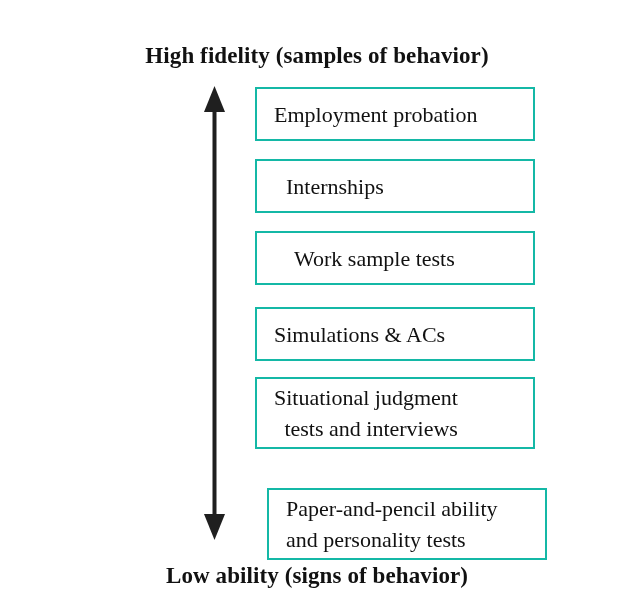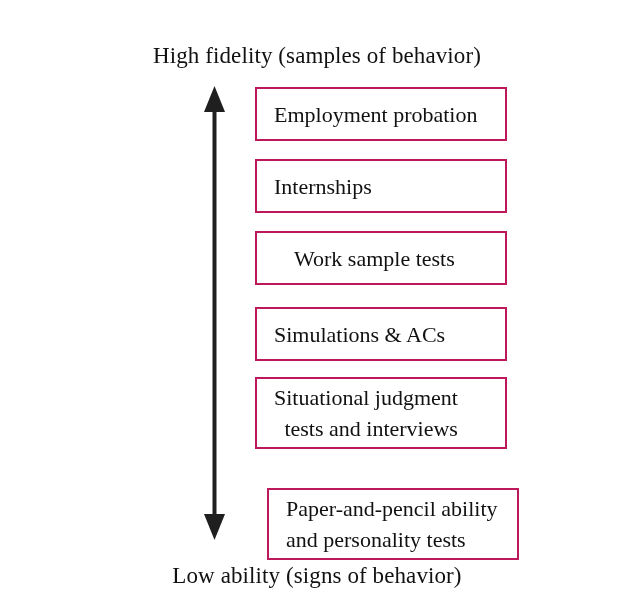--- a/index.html
+++ b/index.html
@@ -25,20 +25,21 @@
   .axis-caption {
     position: absolute;
     left: 0;
     width: 634px;
     text-align: center;
     font-size: 23px;
     line-height: 28px;
     letter-spacing: 0.1px;
     color: #111111;
     white-space: nowrap;
+    font-weight: bold;
   }
   #caption-high { top: 42px; }
   #caption-low  { top: 562px; }
 
   
   #arrow-axis {
     position: absolute;
     left: 196px;
     top: 84px;
     width: 38px;
@@ -49,24 +50,24 @@
   
   #box-stack {
     position: absolute;
     left: 255px;
     top: 87px;
     width: 280px;
   }
   .fidelity-box {
     position: absolute;
     left: 0;
-    width: 252px;
+    width: 280px;
     box-sizing: border-box;
     background: #ffffff;
-    border: 2px solid #be185d;
+    border: 2px solid #14b8a6;
     display: flex;
     align-items: center;
   }
   .fidelity-box .box-label {
     display: block;
     padding: 0 14px 0 17px;
     font-size: 22px;
     line-height: 31px;
     color: #111111;
     white-space: pre-line;
@@ -91,21 +92,21 @@
       <polygon points="18.5,456 29,430 8,430" fill="#1f1f1f"></polygon>
     </svg>
   </div>
 
   <div id="box-stack">
 
     <div class="fidelity-box box-single" style="top:0px;">
       <span class="box-label">Employment probation</span>
     </div>
 
-    <div class="fidelity-box box-single" style="top:72px;">
+    <div class="fidelity-box box-single" style="top:72px;padding-left:12px;">
       <span class="box-label">Internships</span>
     </div>
 
     <div class="fidelity-box box-single" style="top:144px;padding-left:20px;">
       <span class="box-label">Work sample tests</span>
     </div>
 
     <div class="fidelity-box box-single" style="top:220px;align-items:center;">
       <span class="box-label">Simulations &amp; ACs</span>
     </div>

